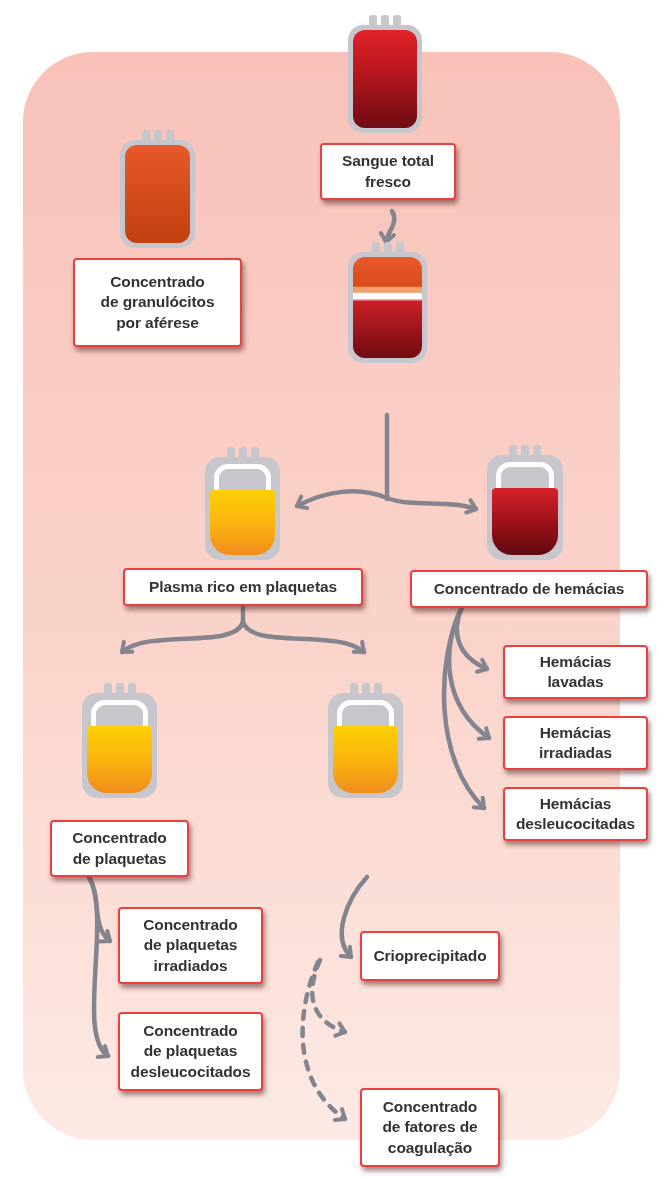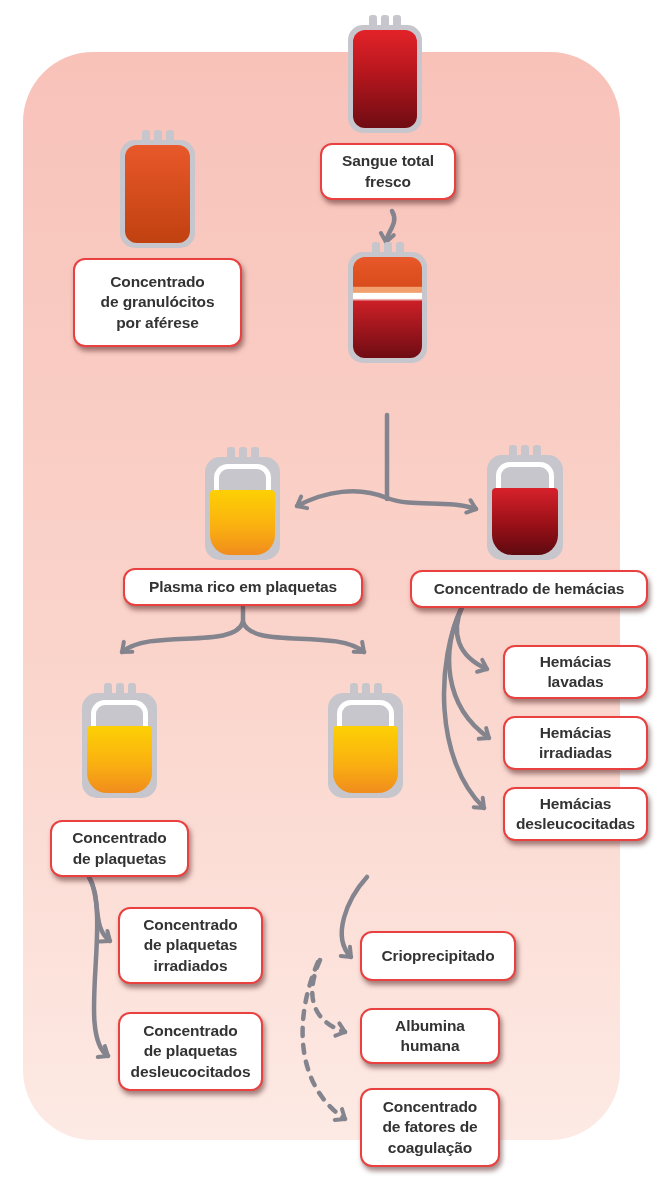--- a/index.html
+++ b/index.html
@@ -31,21 +31,21 @@
   .f-yellow{background:linear-gradient(180deg,var(--plasma-yellow-top) 0%,#fab110 55%,var(--plasma-yellow-bottom) 100%);}
   .f-rbc{background:linear-gradient(180deg,var(--rbc-top) 0%,#991017 55%,var(--rbc-bottom) 100%);}
   .f-centrifuged{background:linear-gradient(180deg,
       var(--orange-top) 0%,#d94c1c 29%,
       var(--buffy-light) 30%,var(--buffy-light) 35%,
       #ffffff 36%,#ffffff 41%,
       #cb1f26 44%,var(--blood-red-bottom) 100%);}
   
   .nbox{
     position:absolute;background:#fff;border:2px solid var(--box-border);
-    border-radius:12px;box-sizing:border-box;z-index:3;
+    border-radius:4px;box-sizing:border-box;z-index:3;
     display:flex;align-items:center;justify-content:center;padding:4px 6px;
     box-shadow:2px 4px 5px rgba(88,38,38,.55);
   }
   .ntext{
     color:var(--box-text);font-size:15.5px;font-weight:bold;line-height:1.32;
     letter-spacing:-0.1px;text-align:center;white-space:pre;
   }
 </style>
 </head>
 <body>
@@ -190,28 +190,24 @@
 de plaquetas
 irradiados</span>
   </div>
 
   <div class="nbox" style="left:118px;top:1012px;width:145px;min-height:79px">
     <span class="ntext">Concentrado
 de plaquetas
 desleucocitados</span>
   </div>
 
-  <div class="nbox" style="left:360px;top:931px;width:156px;min-height:50px">
+  <div class="nbox" style="left:360px;top:931px;width:140px;min-height:50px">
     <span class="ntext">Crioprecipitado</span>
   </div>
 
-  <div class="nbox" style="left:360px;top:1008px;width:140px;min-height:56px">
-    <span class="ntext">Albumina
-humana</span>
-  </div>
 
   <div class="nbox" style="left:360px;top:1088px;width:140px;min-height:79px">
     <span class="ntext">Concentrado
 de fatores de
 coagulação</span>
   </div>
 
 </div>
 
 </body></html>

